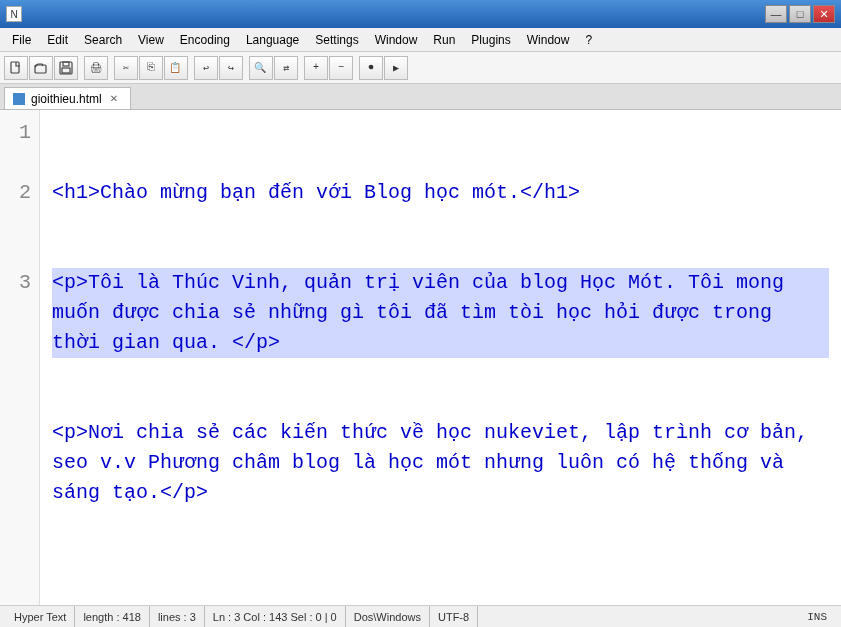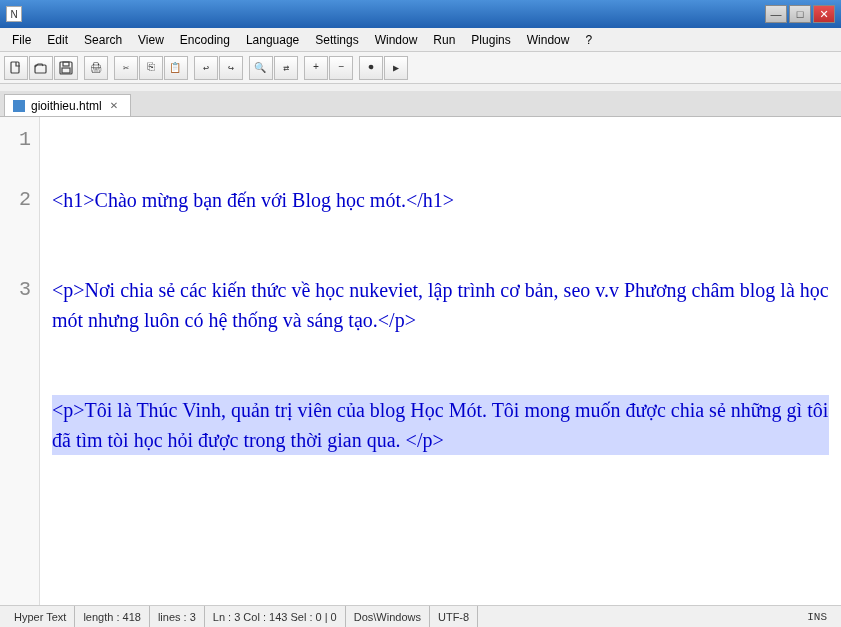--- a/index.html
+++ b/index.html
@@ -109,21 +109,20 @@
 
     
     .tab-bar {
       background: #e0e0e0;
       height: 26px;
       display: flex;
       align-items: flex-end;
       padding: 0 4px;
       border-bottom: 1px solid #bbb;
       flex-shrink: 0;
-      margin-top: 7px;
     }
     .tab {
       background: #ffffff;
       border: 1px solid #bbb;
       border-bottom: none;
       padding: 3px 10px 3px 8px;
       font-family: Arial, sans-serif;
       font-size: 12px;
       display: flex;
       align-items: center;
@@ -165,21 +164,21 @@
       line-height: 1.5;
       user-select: none;
     }
     .line-num {
       height: auto;
       display: block;
     }
     .code-area {
       flex: 1;
       padding: 8px 12px;
-      font-family: Liberation Serif, serif;
+      font-family: Liberation Mono, monospace;
       font-size: 20px;
       line-height: 1.5;
       overflow: auto;
       white-space: pre-wrap;
       word-break: break-word;
     }
     .line-1 { color: #0000cc; }
     .line-2 { color: #0000cc; }
     .line-3 {
       background: #d0d8ff;
@@ -295,23 +294,23 @@
 
 <div class="editor-area">
   <div class="line-numbers">
     <span class="line-num">1</span>
     <span class="line-num" style="margin-top:1.5em;">2</span>
     <span class="line-num" style="margin-top:3em;">3</span>
   </div>
   <div class="code-area">
     <span class="code-line line-1">&lt;h1&gt;Chào mừng bạn đến với Blog học mót.&lt;/h1&gt;
 </span>
+    <span class="code-line line-3" style="background:#d0d8ff; display:block;">&lt;p&gt;Tôi là Thúc Vinh, quản trị viên của blog Học Mót. Tôi mong muốn được chia sẻ những gì tôi đã tìm tòi học hỏi được trong thời gian qua. &lt;/p&gt;</span>
     <span class="code-line line-2">&lt;p&gt;Nơi chia sẻ các kiến thức về học nukeviet, lập trình cơ bản, seo v.v Phương châm blog là học mót nhưng luôn có hệ thống và sáng tạo.&lt;/p&gt;
 </span>
-    <span class="code-line line-3" style="background:#d0d8ff; display:block;">&lt;p&gt;Tôi là Thúc Vinh, quản trị viên của blog Học Mót. Tôi mong muốn được chia sẻ những gì tôi đã tìm tòi học hỏi được trong thời gian qua. &lt;/p&gt;</span>
   </div>
 </div>
 
 <div class="status-bar">
   <div class="status-seg">
     <span>Hyper Text</span>
   </div>
   <div class="status-seg">
     <span>length : 418</span>
   </div>

